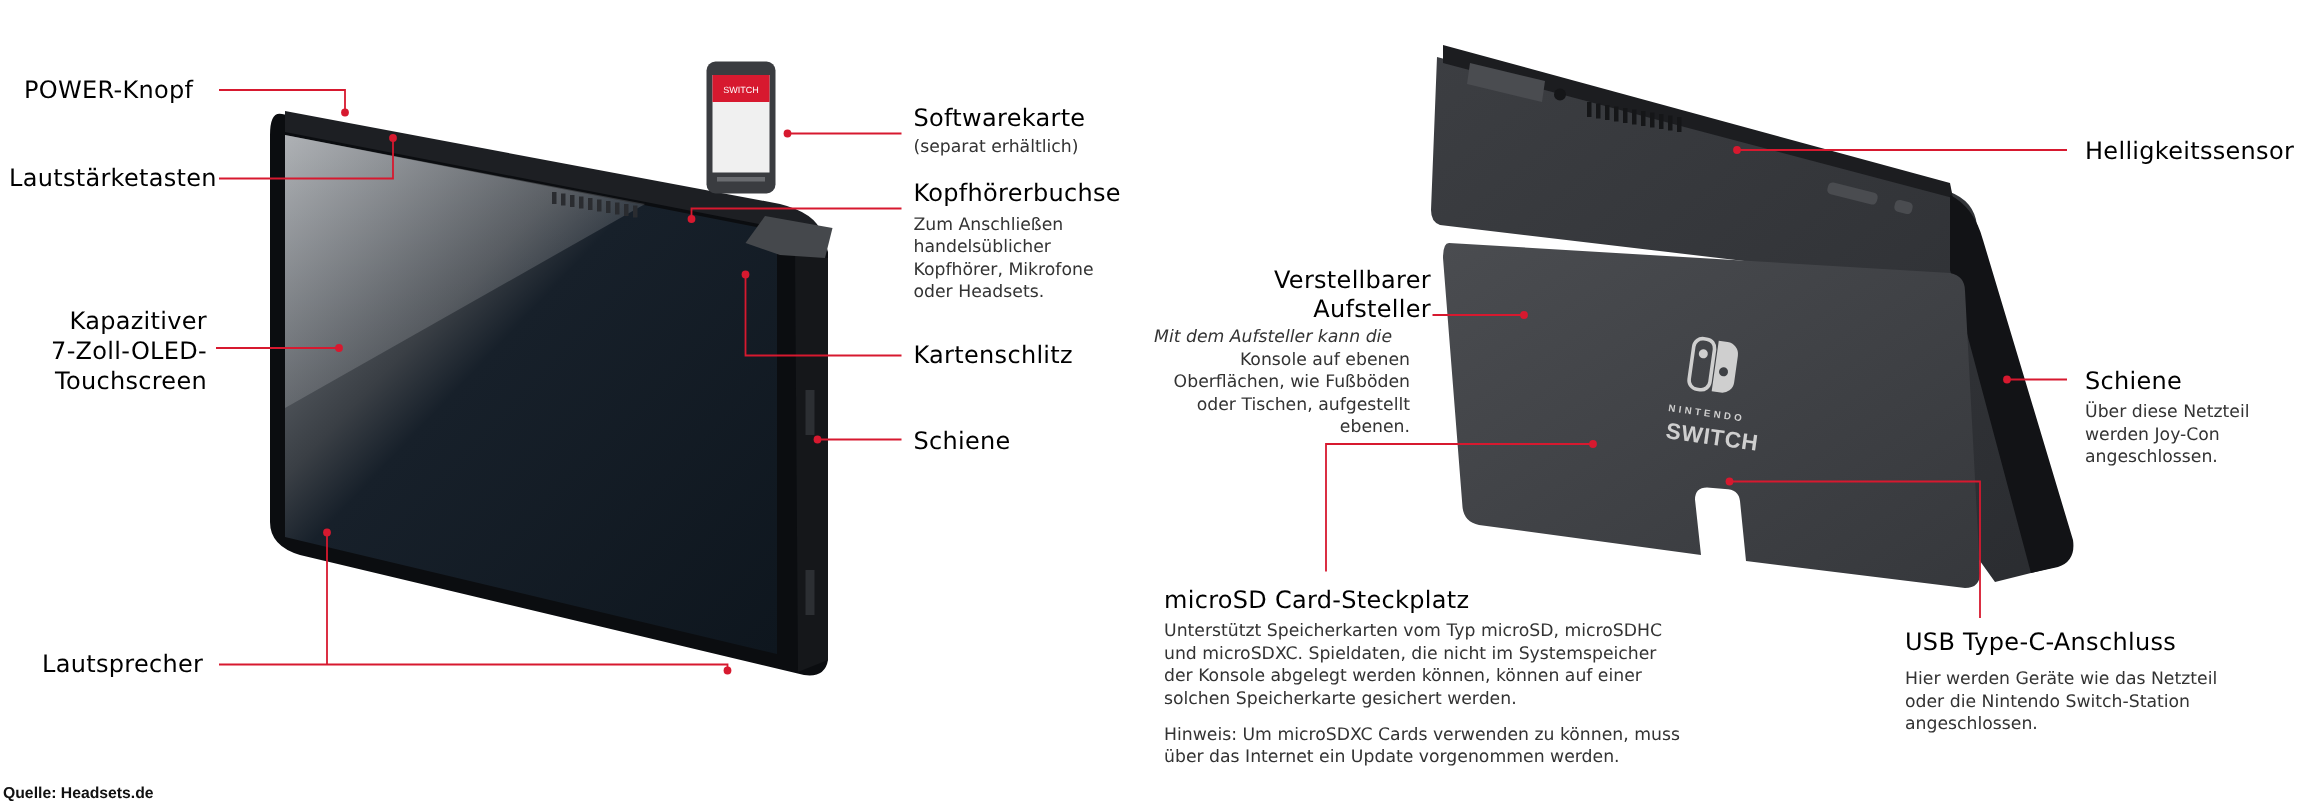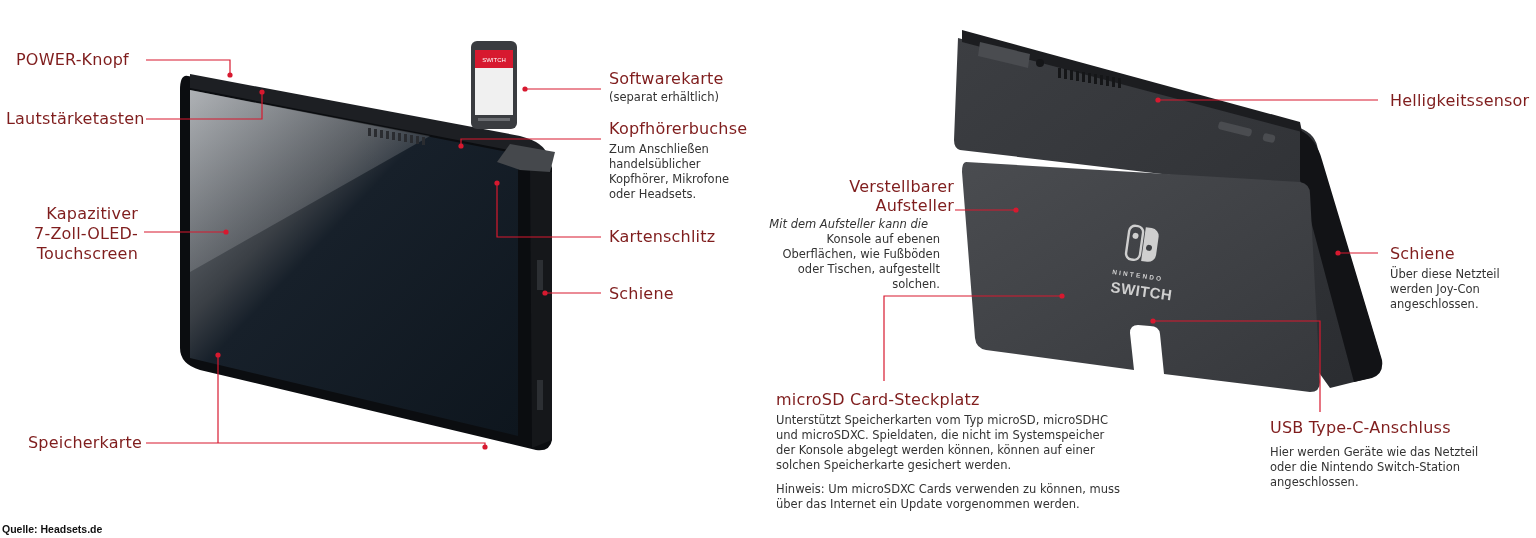--- a/index.html
+++ b/index.html
@@ -1,18 +1,18 @@
 <!DOCTYPE html>
 <html><head>
 <meta charset="utf-8">
 <style>
   html, body { margin: 0; padding: 0; background: #ffffff; }
   body { width: 1536px; height: 538px; position: relative; overflow: hidden;
          font-family: "DejaVu Sans", "Liberation Sans", sans-serif; color: #2b2b2b; }
-  .label { position: absolute; font-size: 16px; letter-spacing: 0.2px; color: #7f1d1d; white-space: nowrap; }
+  .label { position: absolute; font-size: 16px; letter-spacing: 0.2px; color: #000000; white-space: nowrap; }
   .sub { position: absolute; font-size: 11.5px; line-height: 15px; color: #333; }
   .right { text-align: right; }
   svg.overlay { position: absolute; left: 0; top: 0; }
   .source { position: absolute; left: 2px; top: 523px; font-family: "Liberation Sans", sans-serif; font-weight: bold; font-size: 10.5px; color: #111; }
 </style>
 </head>
 <body>
 
 <svg class="overlay" width="1536" height="538" viewBox="0 0 1536 538">
   <defs>
@@ -160,41 +160,41 @@
   </g>
 </svg>
 
 <div class="label" style="left:16px; top:50px;">POWER-Knopf</div>
 <div class="label" style="left:6px; top:109px;">Lautstärketasten</div>
 
 <div class="label right" style="left:30px; width:108px; top:204px;">Kapazitiver</div>
 <div class="label right" style="left:30px; width:108px; top:224px;">7-Zoll-OLED-</div>
 <div class="label right" style="left:30px; width:108px; top:244px;">Touchscreen</div>
 
-<div class="label" style="left:28px; top:433px;">Speicherkarte</div>
+<div class="label" style="left:28px; top:433px;">Lautsprecher</div>
 
 <div class="label" style="left:609px; top:69px;">Softwarekarte</div>
 <div class="sub" style="left:609px; top:90px;">(separat erhältlich)</div>
 
 <div class="label" style="left:609px; top:119px;">Kopfhörerbuchse</div>
 <div class="sub" style="left:609px; top:142px;">Zum Anschließen</div>
 <div class="sub" style="left:609px; top:157px;">handelsüblicher</div>
 <div class="sub" style="left:609px; top:172px;">Kopfhörer, Mikrofone</div>
 <div class="sub" style="left:609px; top:187px;">oder Headsets.</div>
 
 <div class="label" style="left:609px; top:227px;">Kartenschlitz</div>
 <div class="label" style="left:609px; top:284px;">Schiene</div>
 
 <div class="label right" style="left:740px; width:214px; top:177px;">Verstellbarer</div>
 <div class="label right" style="left:740px; width:214px; top:196px;">Aufsteller</div>
 <div class="sub right" style="left:728px; width:200px; top:217px;font-style:italic;">Mit dem Aufsteller kann die</div>
 <div class="sub right" style="left:740px; width:200px; top:232px;">Konsole auf ebenen</div>
 <div class="sub right" style="left:740px; width:200px; top:247px;">Oberflächen, wie Fußböden</div>
 <div class="sub right" style="left:740px; width:200px; top:262px;">oder Tischen, aufgestellt</div>
-<div class="sub right" style="left:740px; width:200px; top:277px;">solchen.</div>
+<div class="sub right" style="left:740px; width:200px; top:277px;">ebenen.</div>
 
 <div class="label" style="left:1390px; top:91px;">Helligkeitssensor</div>
 
 <div class="label" style="left:1390px; top:244px;">Schiene</div>
 <div class="sub" style="left:1390px; top:267px;">Über diese Netzteil</div>
 <div class="sub" style="left:1390px; top:282px;">werden Joy-Con</div>
 <div class="sub" style="left:1390px; top:297px;">angeschlossen.</div>
 
 <div class="label" style="left:776px; top:390px;">microSD Card-Steckplatz</div>
 <div class="sub" style="left:776px; top:413px;">Unterstützt Speicherkarten vom Typ microSD, microSDHC</div>

